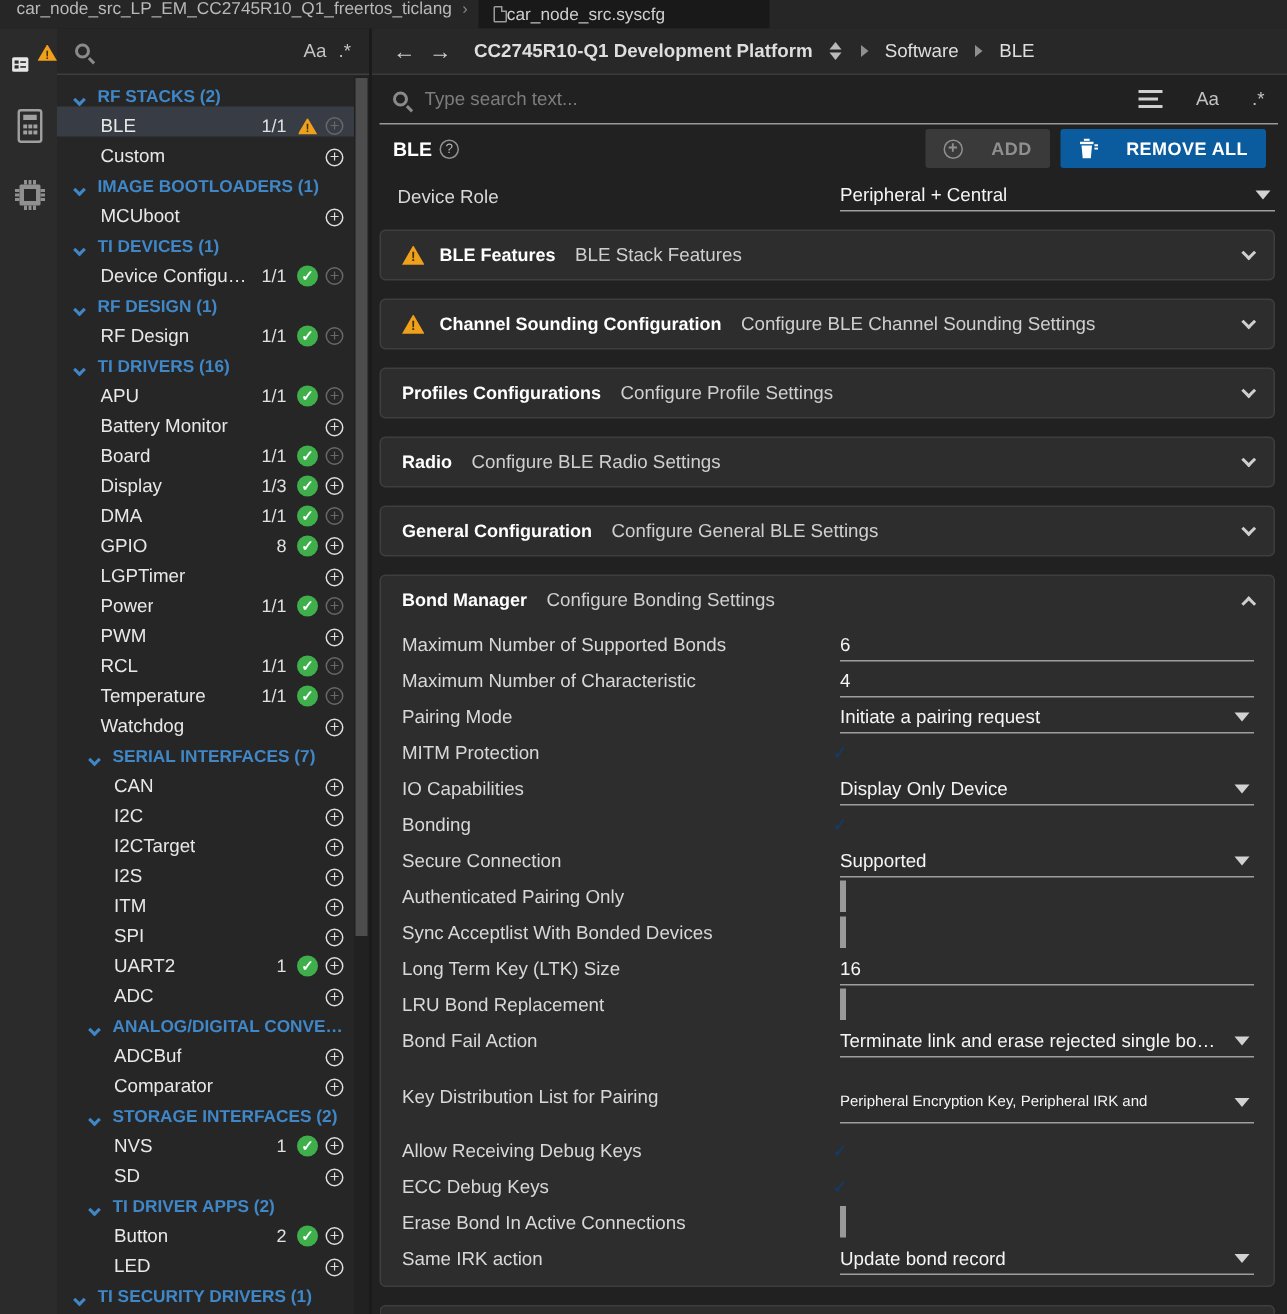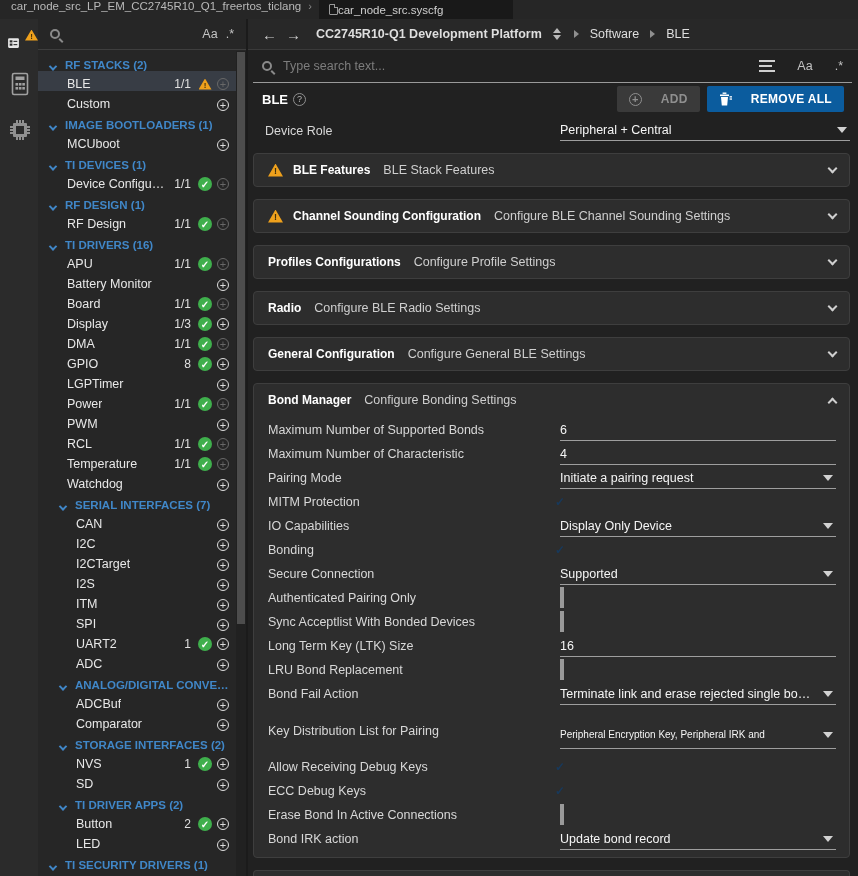--- a/index.html
+++ b/index.html
@@ -745,21 +745,21 @@
           </div>
           <div class="brow">
             <span class="blabel">ECC Debug Keys</span>
             <span class="ctrl"><span class="cb on"></span></span>
           </div>
           <div class="brow">
             <span class="blabel">Erase Bond In Active Connections</span>
             <span class="ctrl"><span class="cb off"></span></span>
           </div>
           <div class="brow">
-            <span class="blabel">Bond IRK action</span>
+            <span class="blabel">Same IRK action</span>
             <span class="ctrl">
               <span class="uline">
                 <span>Update bond record</span>
                 <span class="caret"></span>
               </span>
             </span>
           </div>
         </div>
       </div>
       <div class="card partial"></div>

